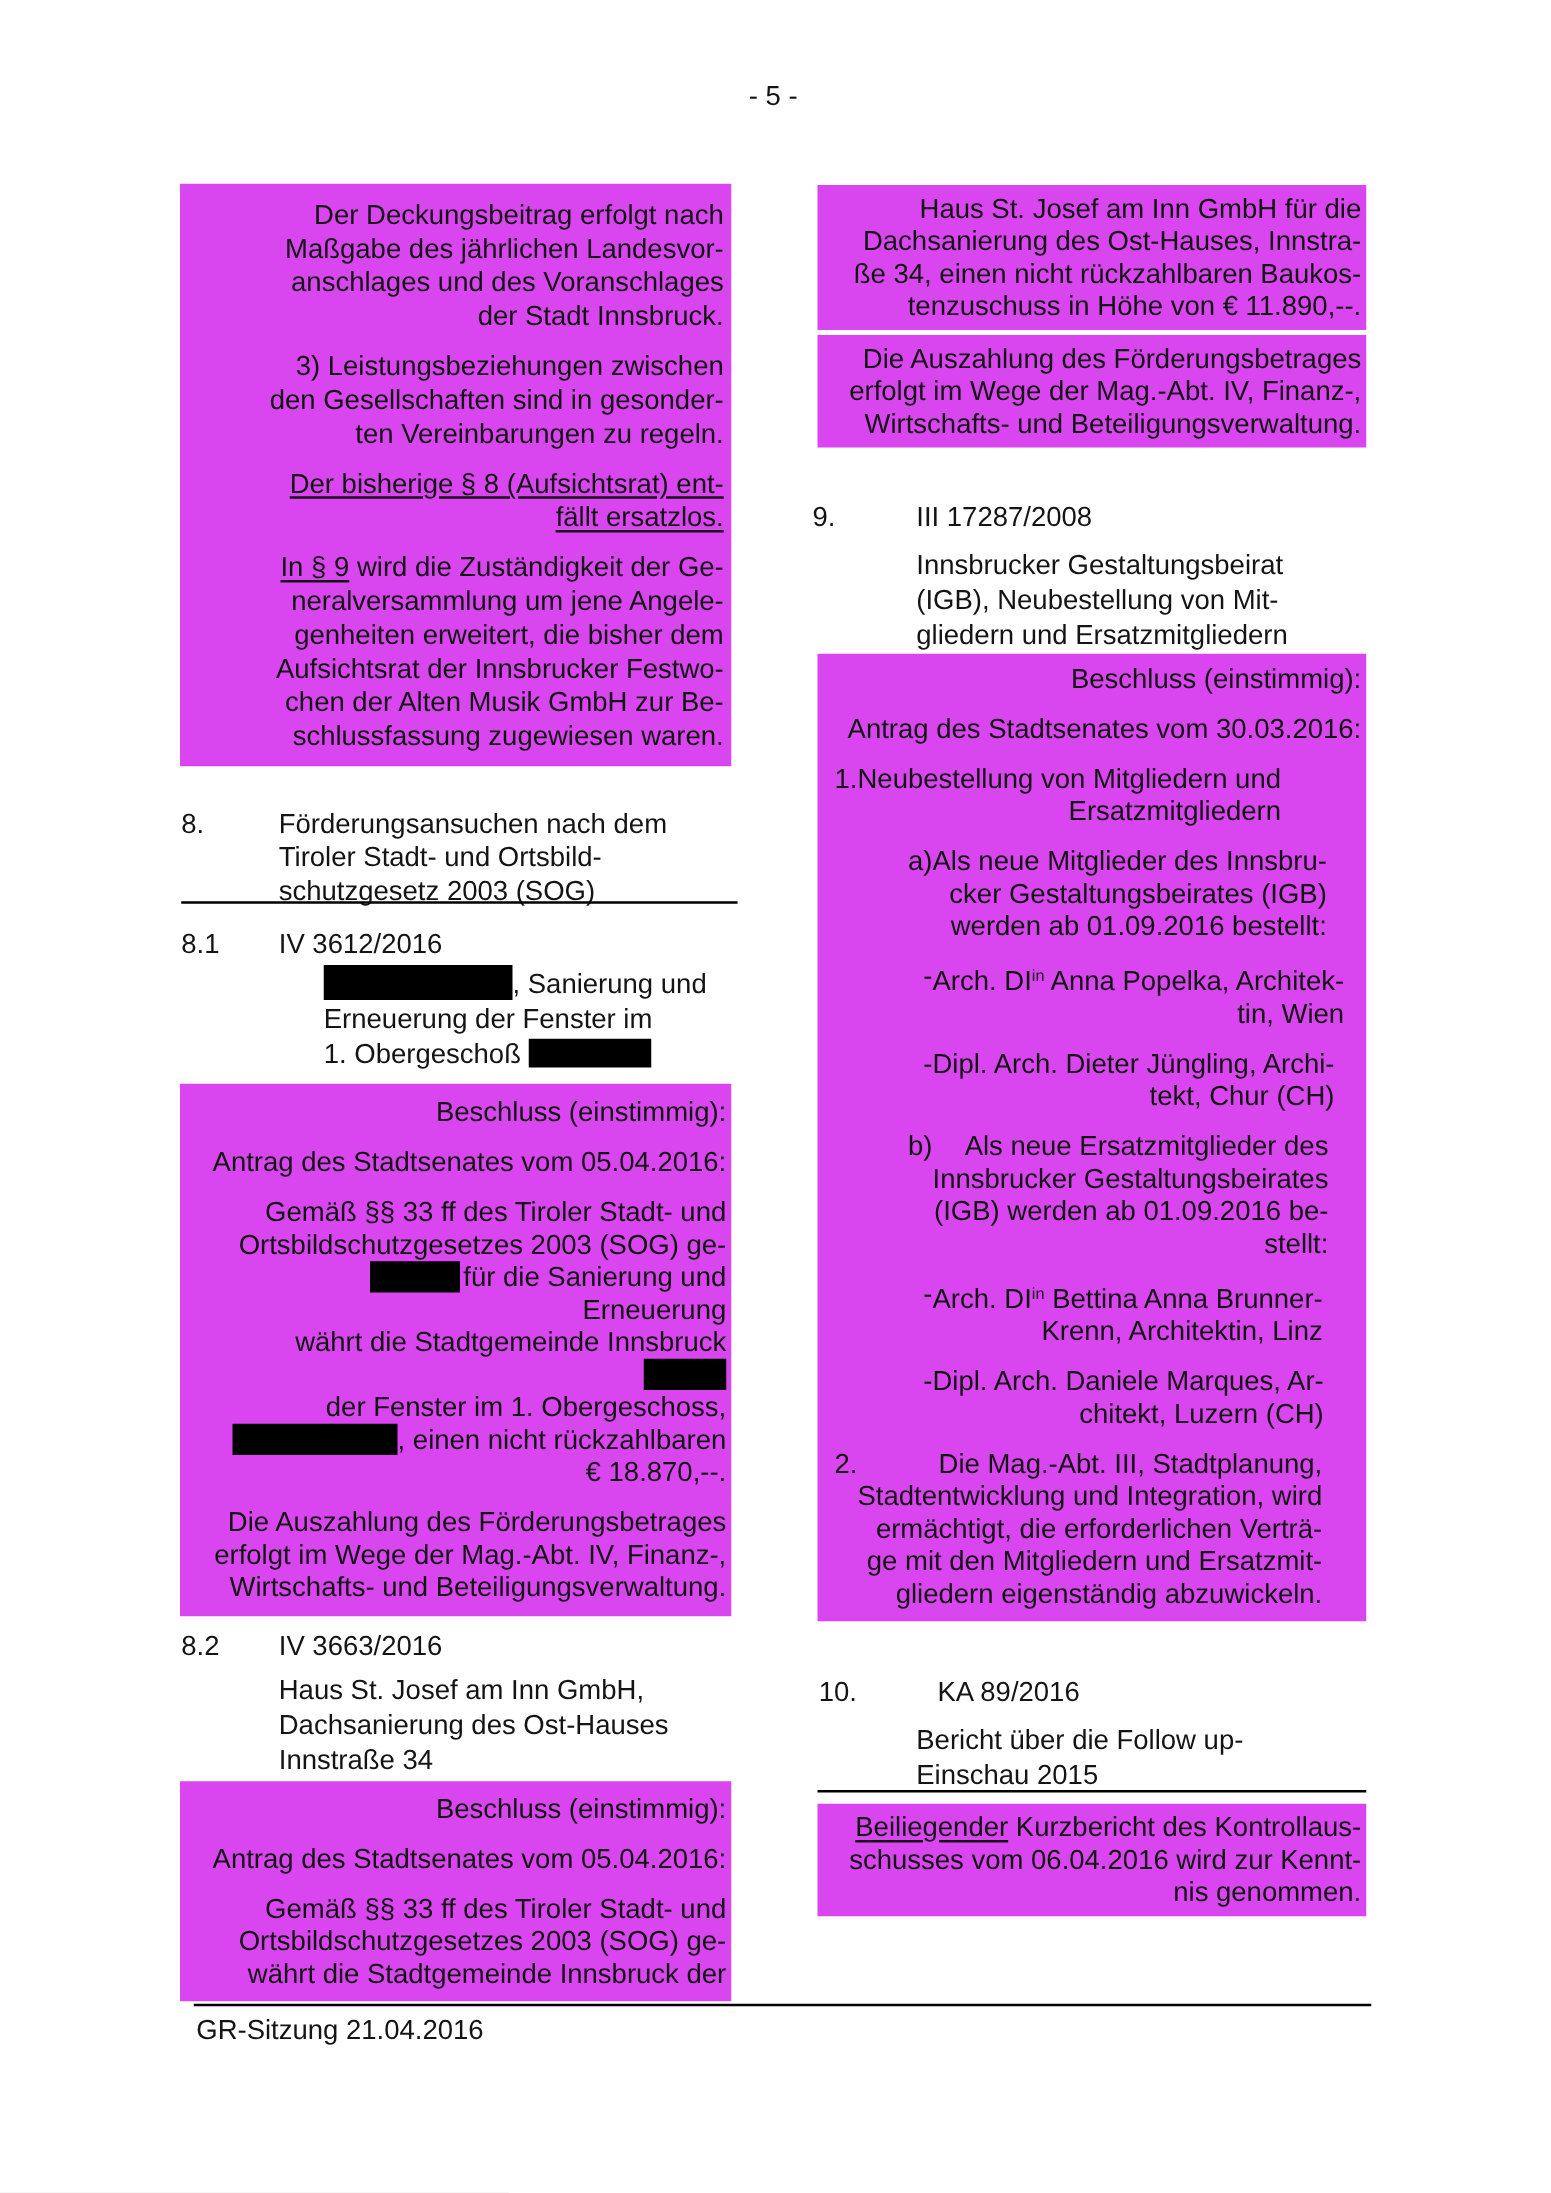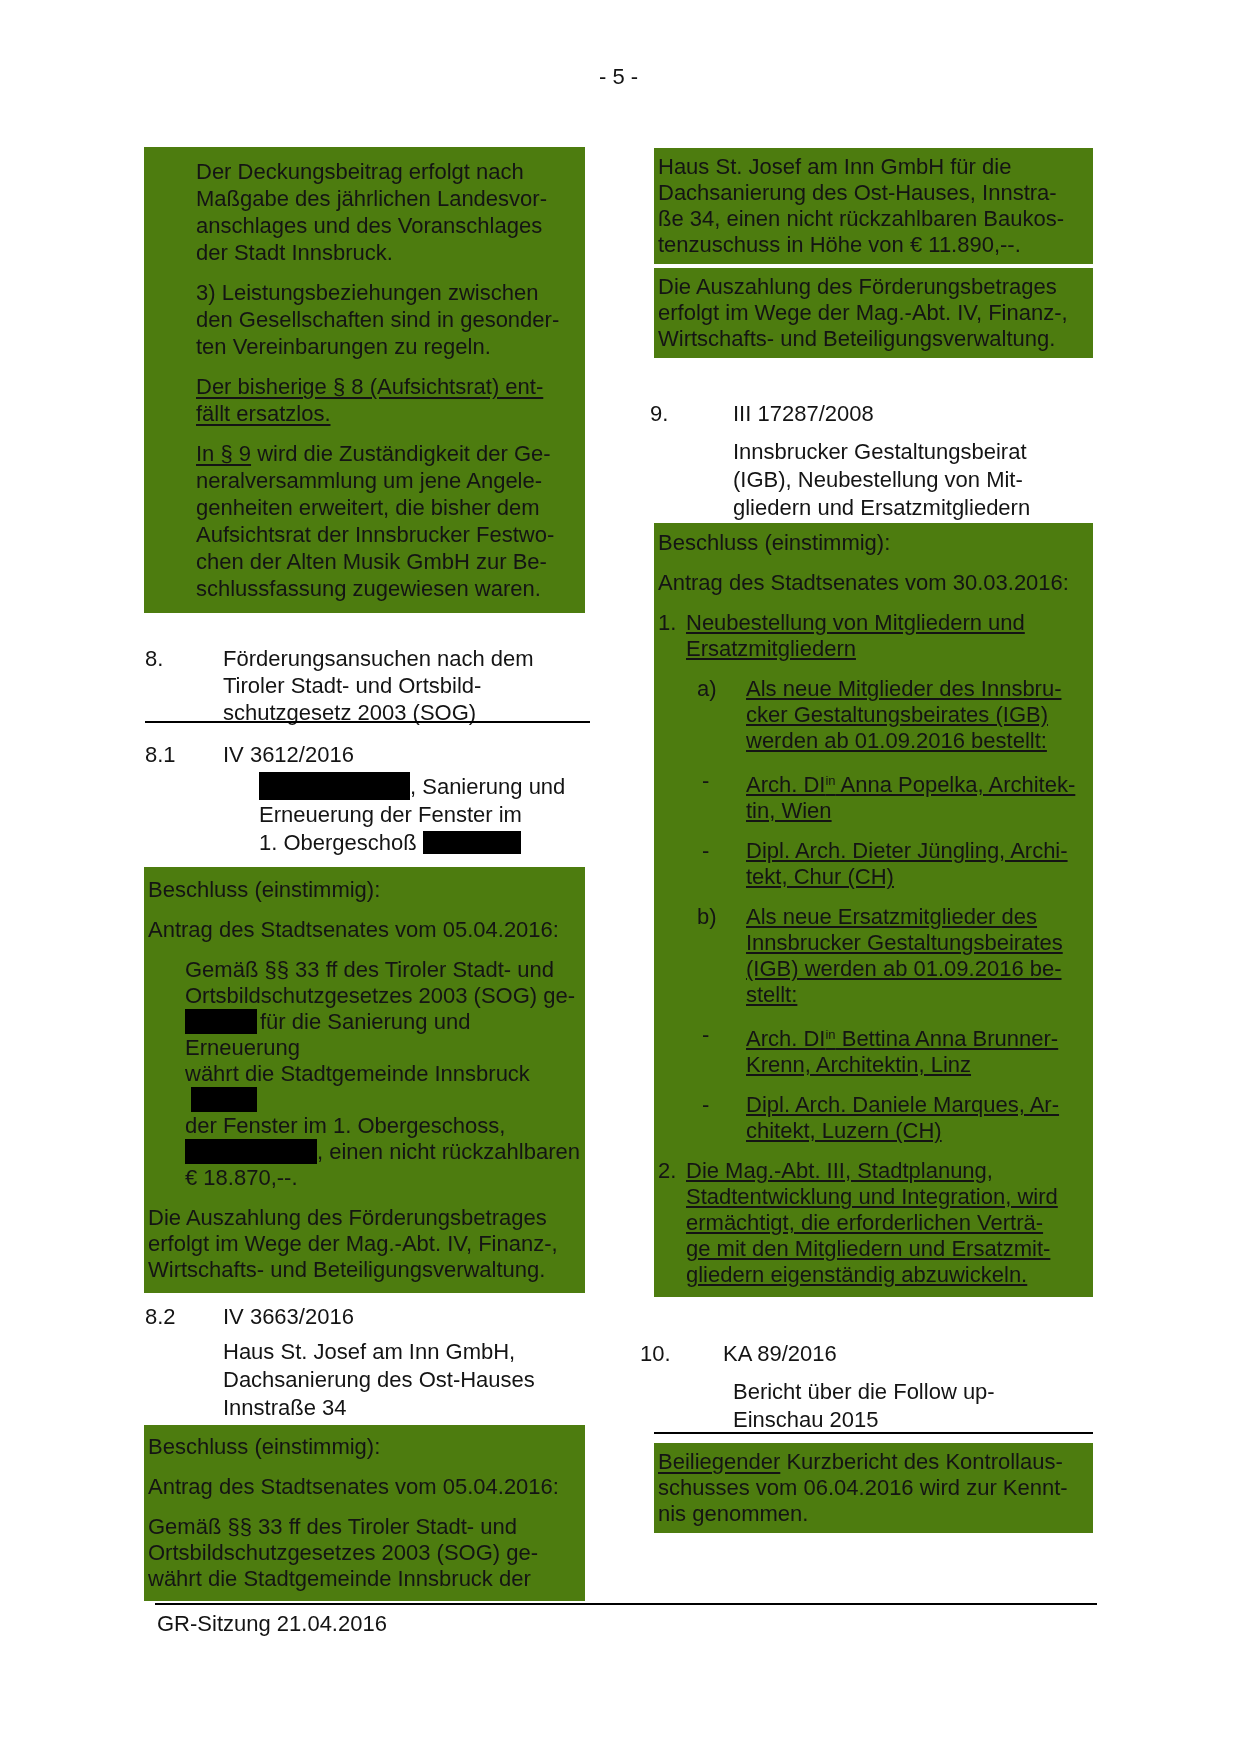--- a/index.html
+++ b/index.html
@@ -4,21 +4,21 @@
 <style>
   html,body { margin:0; padding:0; background:#f0f0f0; }
   .page {
     position:relative; width:1241px; height:1754px; margin:0 auto;
     background:#ffffff; color:#141414;
     font-family:"Liberation Sans", sans-serif;
     font-size:22px;
   }
   .pagenum { position:absolute; left:144px; top:64px; width:949px; text-align:center; line-height:26px; }
 
-  .hl { position:absolute; background:#4d7c0f; box-sizing:border-box; }
+  .hl { position:absolute; background:#d946ef; box-sizing:border-box;text-align:right; }
   .hl p { margin:0 0 14px 0; line-height:26px; }
   .hl p:last-child { margin-bottom:0; }
   .pre { white-space:pre-line; }
   .ul { text-decoration:underline; text-underline-offset:3px; }
   .sup { font-size:13px; vertical-align:7px; }
 
   
   .blk1 { left:144px; top:147px; width:441px; padding:11px 6px 11px 52px; }
   .blk1 p { line-height:27px; margin-bottom:13px; }
   .blk2 { left:144px; top:867px; width:441px; padding:10px 4px 10px 4px; }
@@ -37,21 +37,21 @@
 
   
   .blkA { left:654px; top:148px; width:439px; padding:6px 4px; }
   .blkB { left:654px; top:268px; width:439px; padding:6px 4px; }
   .blkC { left:654px; top:523px; width:439px; padding:7px 4px 9px 4px; }
   .blkD { left:654px; top:1443px; width:439px; padding:6px 4px; }
   .rnum { flex:none; width:83px; line-height:27px; }
   .li { display:flex; margin-bottom:14px; }
   .li:last-child { margin-bottom:0; }
   .li .mk { flex:none; line-height:26px; }
-  .li .tx { line-height:26px;text-decoration:underline; }
+  .li .tx { line-height:26px; }
   .l1 .mk { width:28px; }
   .l2 { margin-left:39px; } .l2 .mk { width:49px; }
   .ld { margin-left:44px; } .ld .mk { width:44px; }
 
   .footer-text { position:absolute; left:157px; top:1611px; line-height:26px; }
 </style>
 </head>
 <body>
 
 <div class="page">
@@ -192,21 +192,21 @@
     <div class="li l1">
       <div class="mk">2.</div>
       <div class="tx pre">Die Mag.-Abt. III, Stadtplanung,
 Stadtentwicklung und Integration, wird
 ermächtigt, die erforderlichen Verträ-
 ge mit den Mitgliedern und Ersatzmit-
 gliedern eigenständig abzuwickeln.</div>
     </div>
   </div>
 
-  <div class="row" style="left:640px; top:1340px; width:443px;">
+  <div class="row" style="left:655px; top:1340px; width:443px;gap:12px;">
     <div class="rnum">10.</div>
     <div class="ttl">KA 89/2016</div>
   </div>
   <div class="sub pre" style="left:733px; top:1378px; line-height:28px;">Bericht über die Follow up-
 Einschau 2015</div>
   <div class="hr" style="left:654px; top:1432px; width:439px;"></div>
 
   <div class="hl blkD">
     <p class="pre"><span class="ul">Beiliegender</span><span class="pre"> Kurzbericht des Kontrollaus-
 schusses vom 06.04.2016 wird zur Kennt-

